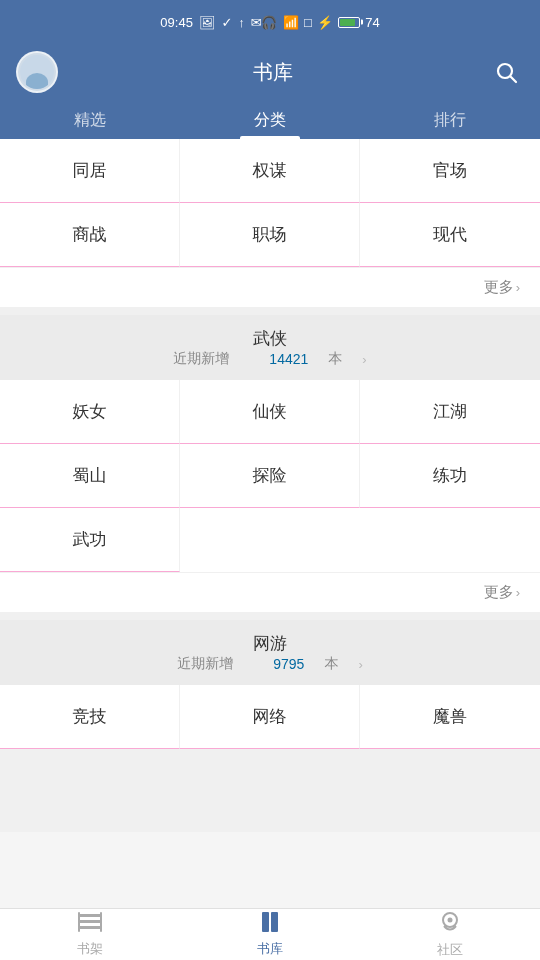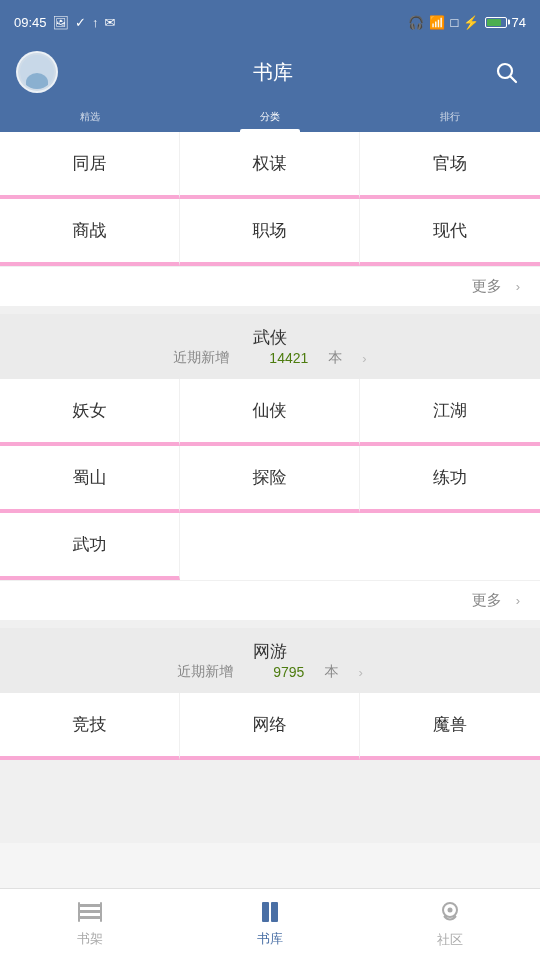--- a/index.html
+++ b/index.html
@@ -11,21 +11,21 @@
       background: #f5f5f5;
       overflow-x: hidden;
     }
 
     
     .status-bar {
       background: #4a6fa5;
       height: 44px;
       display: flex;
       align-items: center;
-      justify-content: space-between;
+      justify-content: center;
       padding: 0 14px;
       color: white;
       font-size: 13px;
     }
     .status-left { display: flex; align-items: center; gap: 6px; }
     .status-right { display: flex; align-items: center; gap: 5px; }
     .battery-icon {
       display: inline-flex; align-items: center; gap: 1px;
     }
     .battery-body {
@@ -67,21 +67,21 @@
     }
 
     
     .tabs {
       background: #4a6fa5;
       display: flex;
       border-bottom: none;
     }
     .tab-item {
       flex: 1; text-align: center; padding: 10px 16px 8px;
-      color: rgba(255,255,255,0.75); font-size: 10px; cursor: pointer;
+      color: rgba(255,255,255,0.75); font-size: 16px; cursor: pointer;
       position: relative;
     }
     .tab-item.active {
       color: white;
     }
     .tab-item.active::after {
       content: '';
       position: absolute;
       bottom: 0; left: 50%; transform: translateX(-50%);
       width: 60px; height: 3px;
@@ -103,64 +103,63 @@
       grid-template-columns: 1fr 1fr 1fr;
     }
     .category-cell {
       display: flex;
       align-items: center;
       justify-content: center;
       padding: 20px 10px;
       font-size: 17px;
       color: #333;
       cursor: pointer;
-      border-bottom: 4px solid #f9a8d4;
+      border-bottom: 1px solid #f9a8d4;
     }
     .category-cell:nth-child(3n+1) { border-right: 1px solid #f0f0f0; }
     .category-cell:nth-child(3n+2) { border-right: 1px solid #f0f0f0; }
 
     .more-row {
       display: flex;
       justify-content: flex-end;
       align-items: center;
       padding: 10px 18px;
       font-size: 15px;
       color: #888;
       cursor: pointer;
       border-top: 1px solid #f0f0f0;
-      gap: 12px;
     }
     .more-row span { margin-right: 2px; }
     .chevron { font-size: 13px; color: #aaa; }
 
     
     .section-header {
       background: #ebebeb;
       display: flex;
       align-items: center;
       justify-content: space-between;
       padding: 12px 16px;
       font-size: 15px;
       flex-direction: column;
     }
     .section-title {
       color: #333; font-size: 17px; font-weight: 500;
     }
     .section-sub {
       color: #888; font-size: 14px; display: flex; align-items: center; gap: 20px;
     }
-    .section-sub .highlight { color: #4d7c0f; margin-left: 20px; }
+    .section-sub .highlight { color: #0369a1; margin-left: 20px; }
     .section-sub .chevron { font-size: 13px; color: #bbb; }
 
     
     .bottom-nav {
       position: fixed;
       bottom: 0;
       width: 540px;
-      height: 72px;
+      height: 52px;
       background: white;
       border-top: 1px solid #e0e0e0;
       display: flex;
       align-items: center;
     }
     .nav-item {
       flex: 1;
       display: flex;
       flex-direction: column;
       align-items: center;

